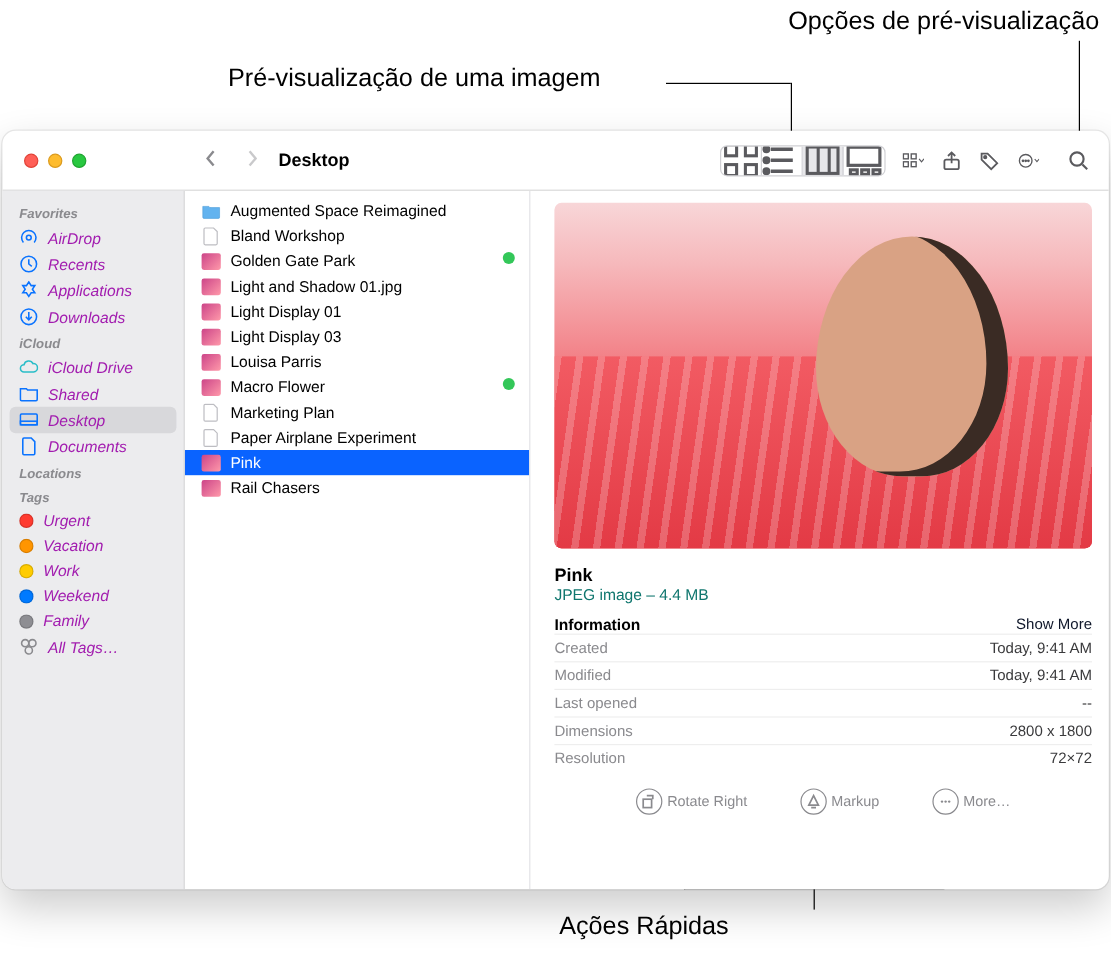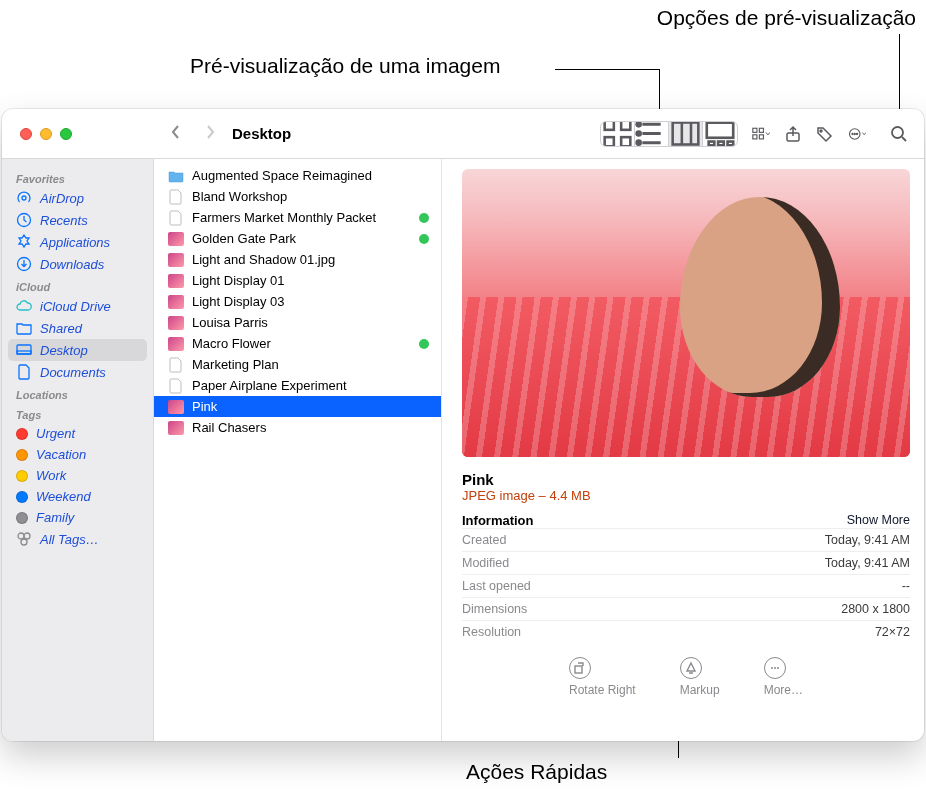--- a/index.html
+++ b/index.html
@@ -22,43 +22,43 @@
   .toolbar-right { margin-left:auto; display:flex; align-items:center; padding-right:16px; gap:14px; }
   .viewseg { display:flex; border:1px solid #d0d0d4; border-radius:6px; overflow:hidden; }
   .viewseg div{ width:34px; height:24px; display:flex; align-items:center; justify-content:center; color:#5a5a5e; border-right:1px solid #d0d0d4;}
   .viewseg div:last-child{border-right:none;}
   .viewseg .active{ background:#e7e7ea; }
   .tbtn { color:#5a5a5e; display:flex; align-items:center; }
   .tbtn svg{width:18px;height:18px;}
   .body { flex:1; display:flex; min-height:0; }
   .sidebar { width:152px; background:#ececee; border-right:1px solid #d9d9d9; padding:8px 0 8px 0; overflow:auto;font-style:italic; }
   .side-head { font-size:11px; color:#8a8a8e; font-weight:600; padding:6px 14px 2px; }
-  .side-item { display:flex; align-items:center; gap:8px; padding:3px 10px 3px 14px; color:#1d4ed8; white-space:nowrap;}
+  .side-item { display:flex; align-items:center; gap:8px; padding:3px 10px 3px 14px; color:#a21caf; white-space:nowrap;}
   .side-item.sel{ background:#d8d8db; border-radius:5px; margin:0 6px; padding-left:8px;}
   .side-ico{ width:16px; height:16px; display:flex; align-items:center; justify-content:center; color:#0a73ff;}
   .side-ico.gray{color:#8a8a8e;}
   .tagdot{ width:12px; height:12px; border-radius:50%; border:1px solid rgba(0,0,0,.15); }
   .filecol { width:288px; border-right:1px solid #e3e3e6; overflow:auto; padding-top:6px; }
-  .file-item { display:flex; align-items:center; gap:8px; padding:2.5px 10px 2.5px 14px; white-space:nowrap; position:relative;}
+  .file-item { display:flex; align-items:flex-start; gap:8px; padding:2.5px 10px 2.5px 14px; white-space:nowrap; position:relative;}
   .file-item.sel { background:#0a63ff; color:#fff; }
   .file-ico { width:16px; height:16px; flex:none; display:flex; align-items:center; justify-content:center; font-size:14px; }
   .tagmark{ position:absolute; right:12px; width:10px; height:10px; border-radius:50%; background:#33c759;}
   .preview { flex:1; display:flex; flex-direction:column; padding:10px 14px 0 20px; overflow:hidden;}
   .pimg { width:100%; height:288px; border-radius:6px; overflow:hidden; background:linear-gradient(180deg,#f8d6d8 0%, #f6b8bb 18%, #ef4e57 70%, #e53b46 100%); position:relative;}
   
   .pimg::after{content:""; position:absolute; right:70px; top:28px; width:160px; height:200px; background:#d9a284; border-radius:50% 50% 45% 45% / 55% 55% 45% 45%; box-shadow: -18px -4px 0 0 #3a2b24 inset;}
   .pimg::before{content:""; position:absolute; left:0; right:0; bottom:0; height:160px; background:repeating-linear-gradient(98deg, rgba(255,255,255,.22) 0 6px, rgba(255,255,255,0) 6px 18px), linear-gradient(180deg,#f25b63,#e33a45); }
   .ptitle{ font-weight:600; font-size:15px; margin-top:14px;}
-  .psub{color:#c2410c;}
+  .psub{color:#0f766e;}
   .inforow{ display:flex; justify-content:space-between; align-items:flex-end; border-top:1px solid #eee; padding:4px 0; color:#8a8a8e; font-size:12.5px;}
   .inforow .val{ color:#3a3a3c;}
   .infohead{ display:flex; justify-content:space-between; margin-top:10px; font-weight:600; font-size:13px;}
   .showmore{ color:#0f172a; font-weight:400; font-size:12.5px;}
   .qa{ display:flex; justify-content:center; gap:44px; padding:14px 0 10px; color:#8a8a8e;}
-  .qa-item{ display:flex; flex-direction:column; gap:4px; font-size:12px;}
+  .qa-item{ display:flex; flex-direction:row; align-items:center; gap:4px; font-size:12px;}
   .qa-ico{ width:22px; height:22px; border:1.5px solid #8a8a8e; border-radius:50%; display:flex; align-items:center; justify-content:center;}
 </style>
 </head>
 <body>
 
 <div class="callout" style="right:10px; top:6px;">Opções de pré-visualização</div>
 <div class="callout-line" style="right:26px; top:34px; width:1px; height:495px;"></div>
 <div class="callout" style="left:190px; top:54px;">Pré-visualização de uma imagem</div>
 <div class="callout-line" style="left:555px; top:69px; width:104px; height:1px;"></div>
 <div class="callout-line" style="left:659px; top:69px; width:1px; height:50px;"></div>
@@ -280,29 +280,20 @@
         <div class="file-item">
           <span class="file-ico">
             <svg width="14" height="16" viewBox="0 0 14 16" fill="#fff" stroke="#bdbdc2" stroke-width="1">
               <path d="M2 1h7l3 3v10a1 1 0 01-1 1H2a1 1 0 01-1-1V2a1 1 0 011-1z"></path>
             </svg>
           </span>
           <span>Bland Workshop</span>
         </div>
         <div class="file-item">
           <span class="file-ico">
-            <svg width="14" height="16" viewBox="0 0 14 16" fill="#fff" stroke="#bdbdc2" stroke-width="1">
-              <path d="M2 1h7l3 3v10a1 1 0 01-1 1H2a1 1 0 01-1-1V2a1 1 0 011-1z"></path>
-            </svg>
-          </span>
-          <span>Farmers Market Monthly Packet</span>
-          <span class="tagmark"></span>
-        </div>
-        <div class="file-item">
-          <span class="file-ico">
             <span style="width:16px;height:14px;border-radius:2px;background:linear-gradient(135deg,#c48,#f9a);display:inline-block"></span>
           </span>
           <span>Golden Gate Park</span>
           <span class="tagmark"></span>
         </div>
         <div class="file-item">
           <span class="file-ico">
             <span style="width:16px;height:14px;border-radius:2px;background:linear-gradient(135deg,#c48,#f9a);display:inline-block"></span>
           </span>
           <span>Light and Shadow 01.jpg</span>

